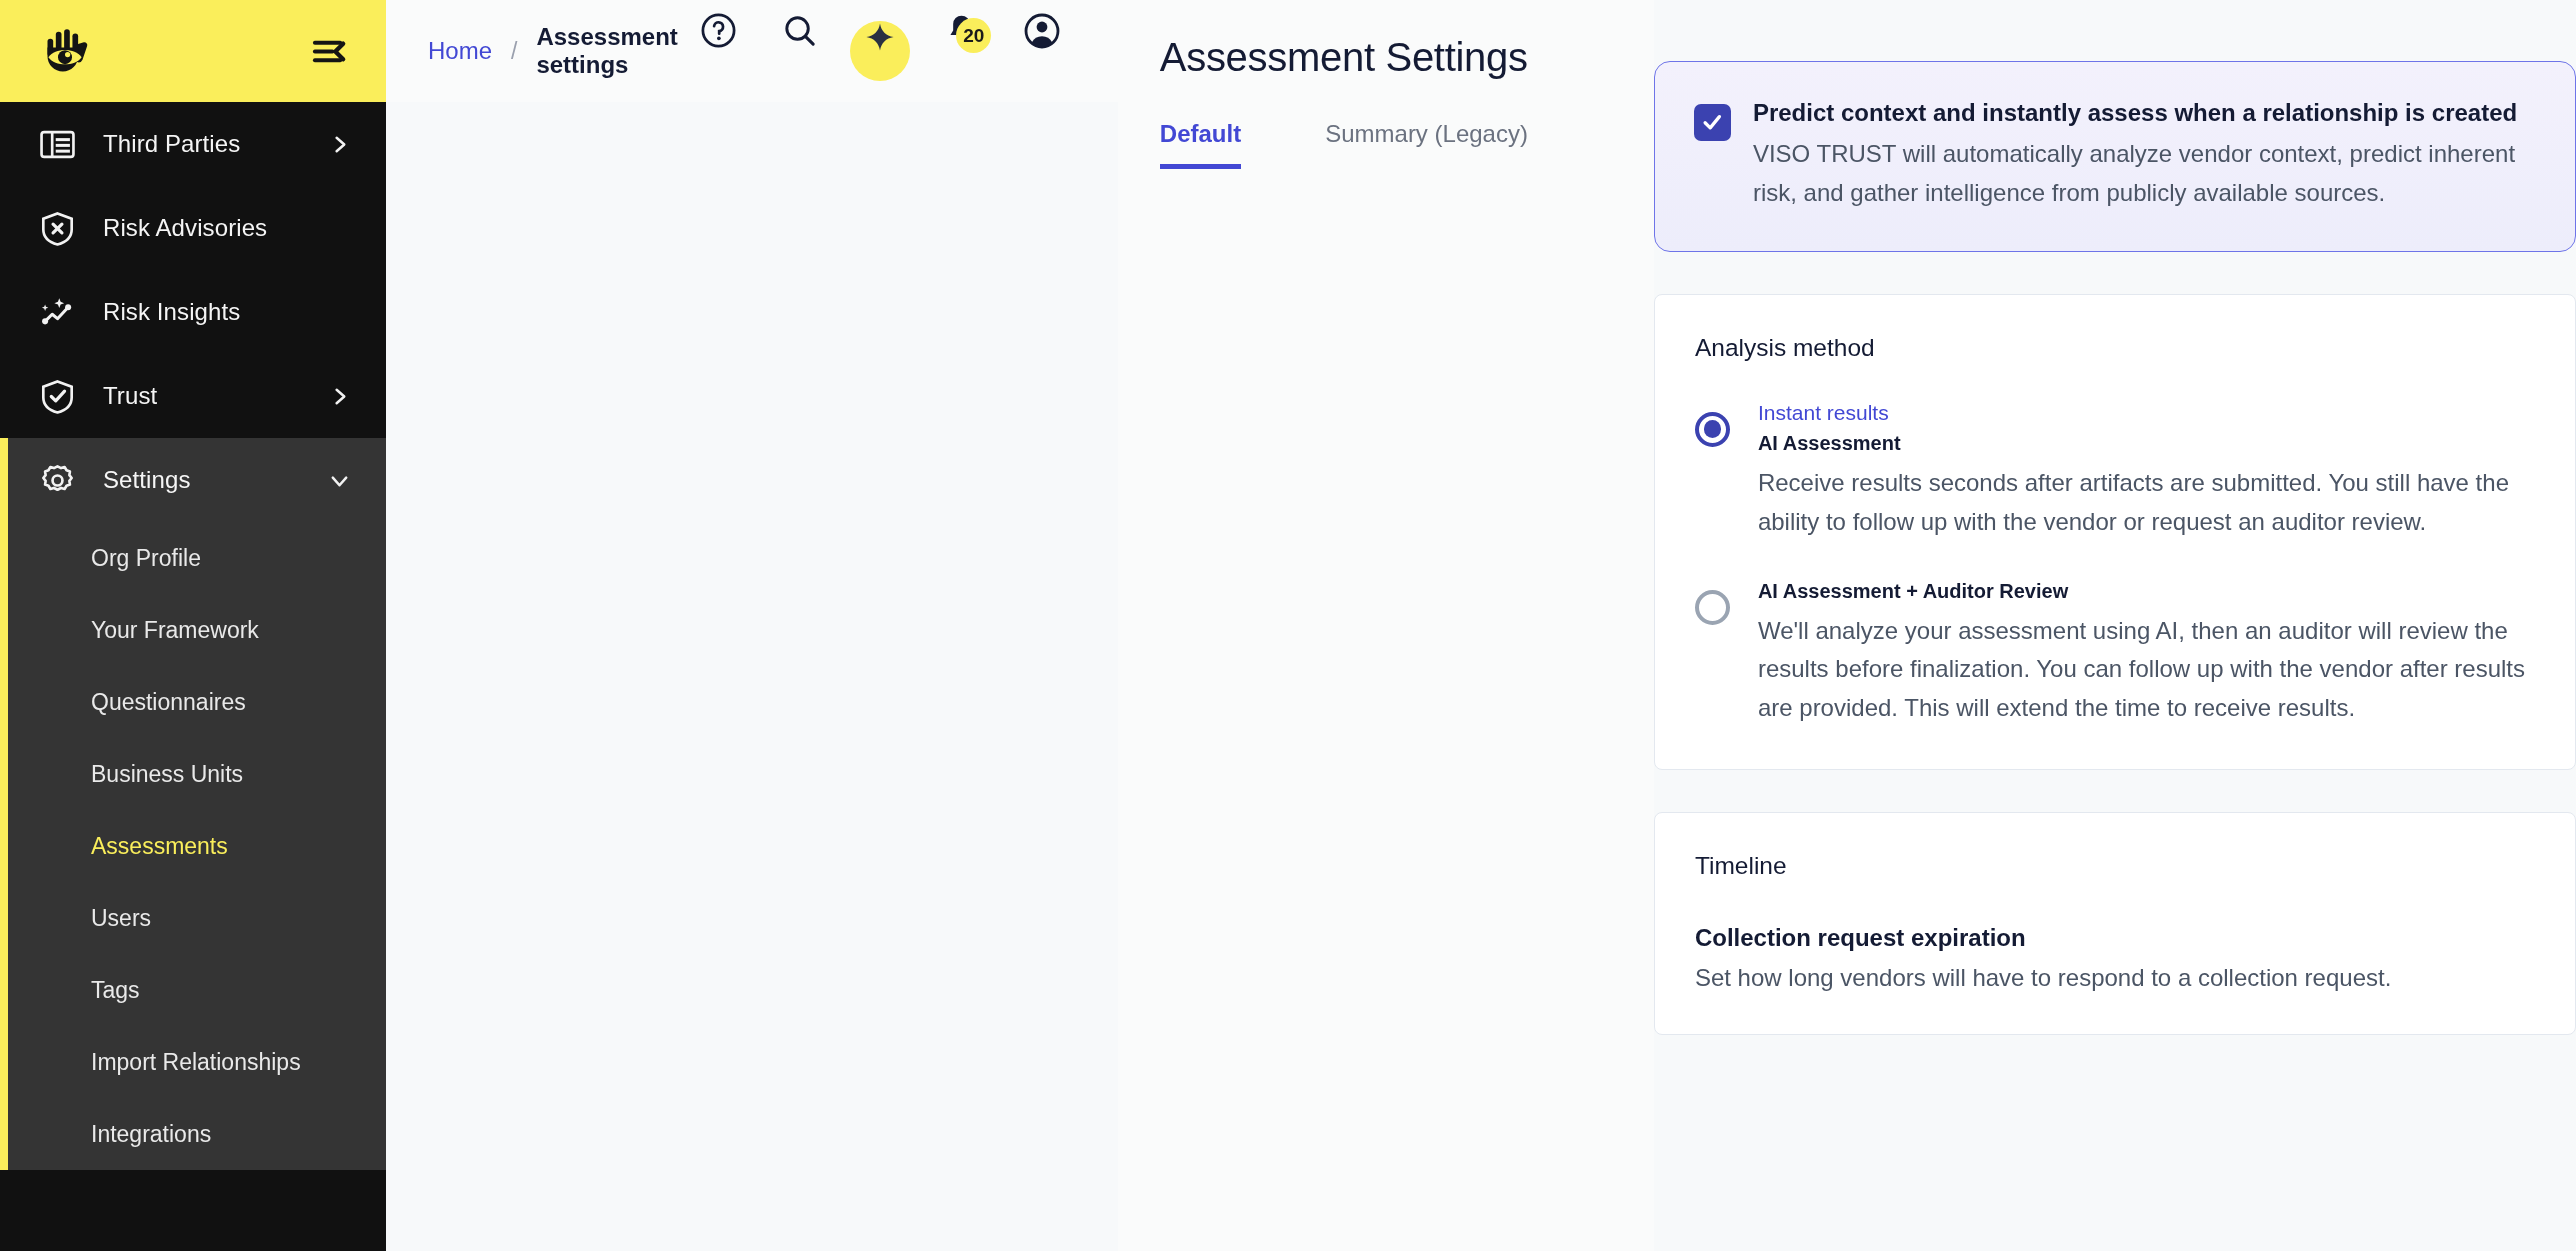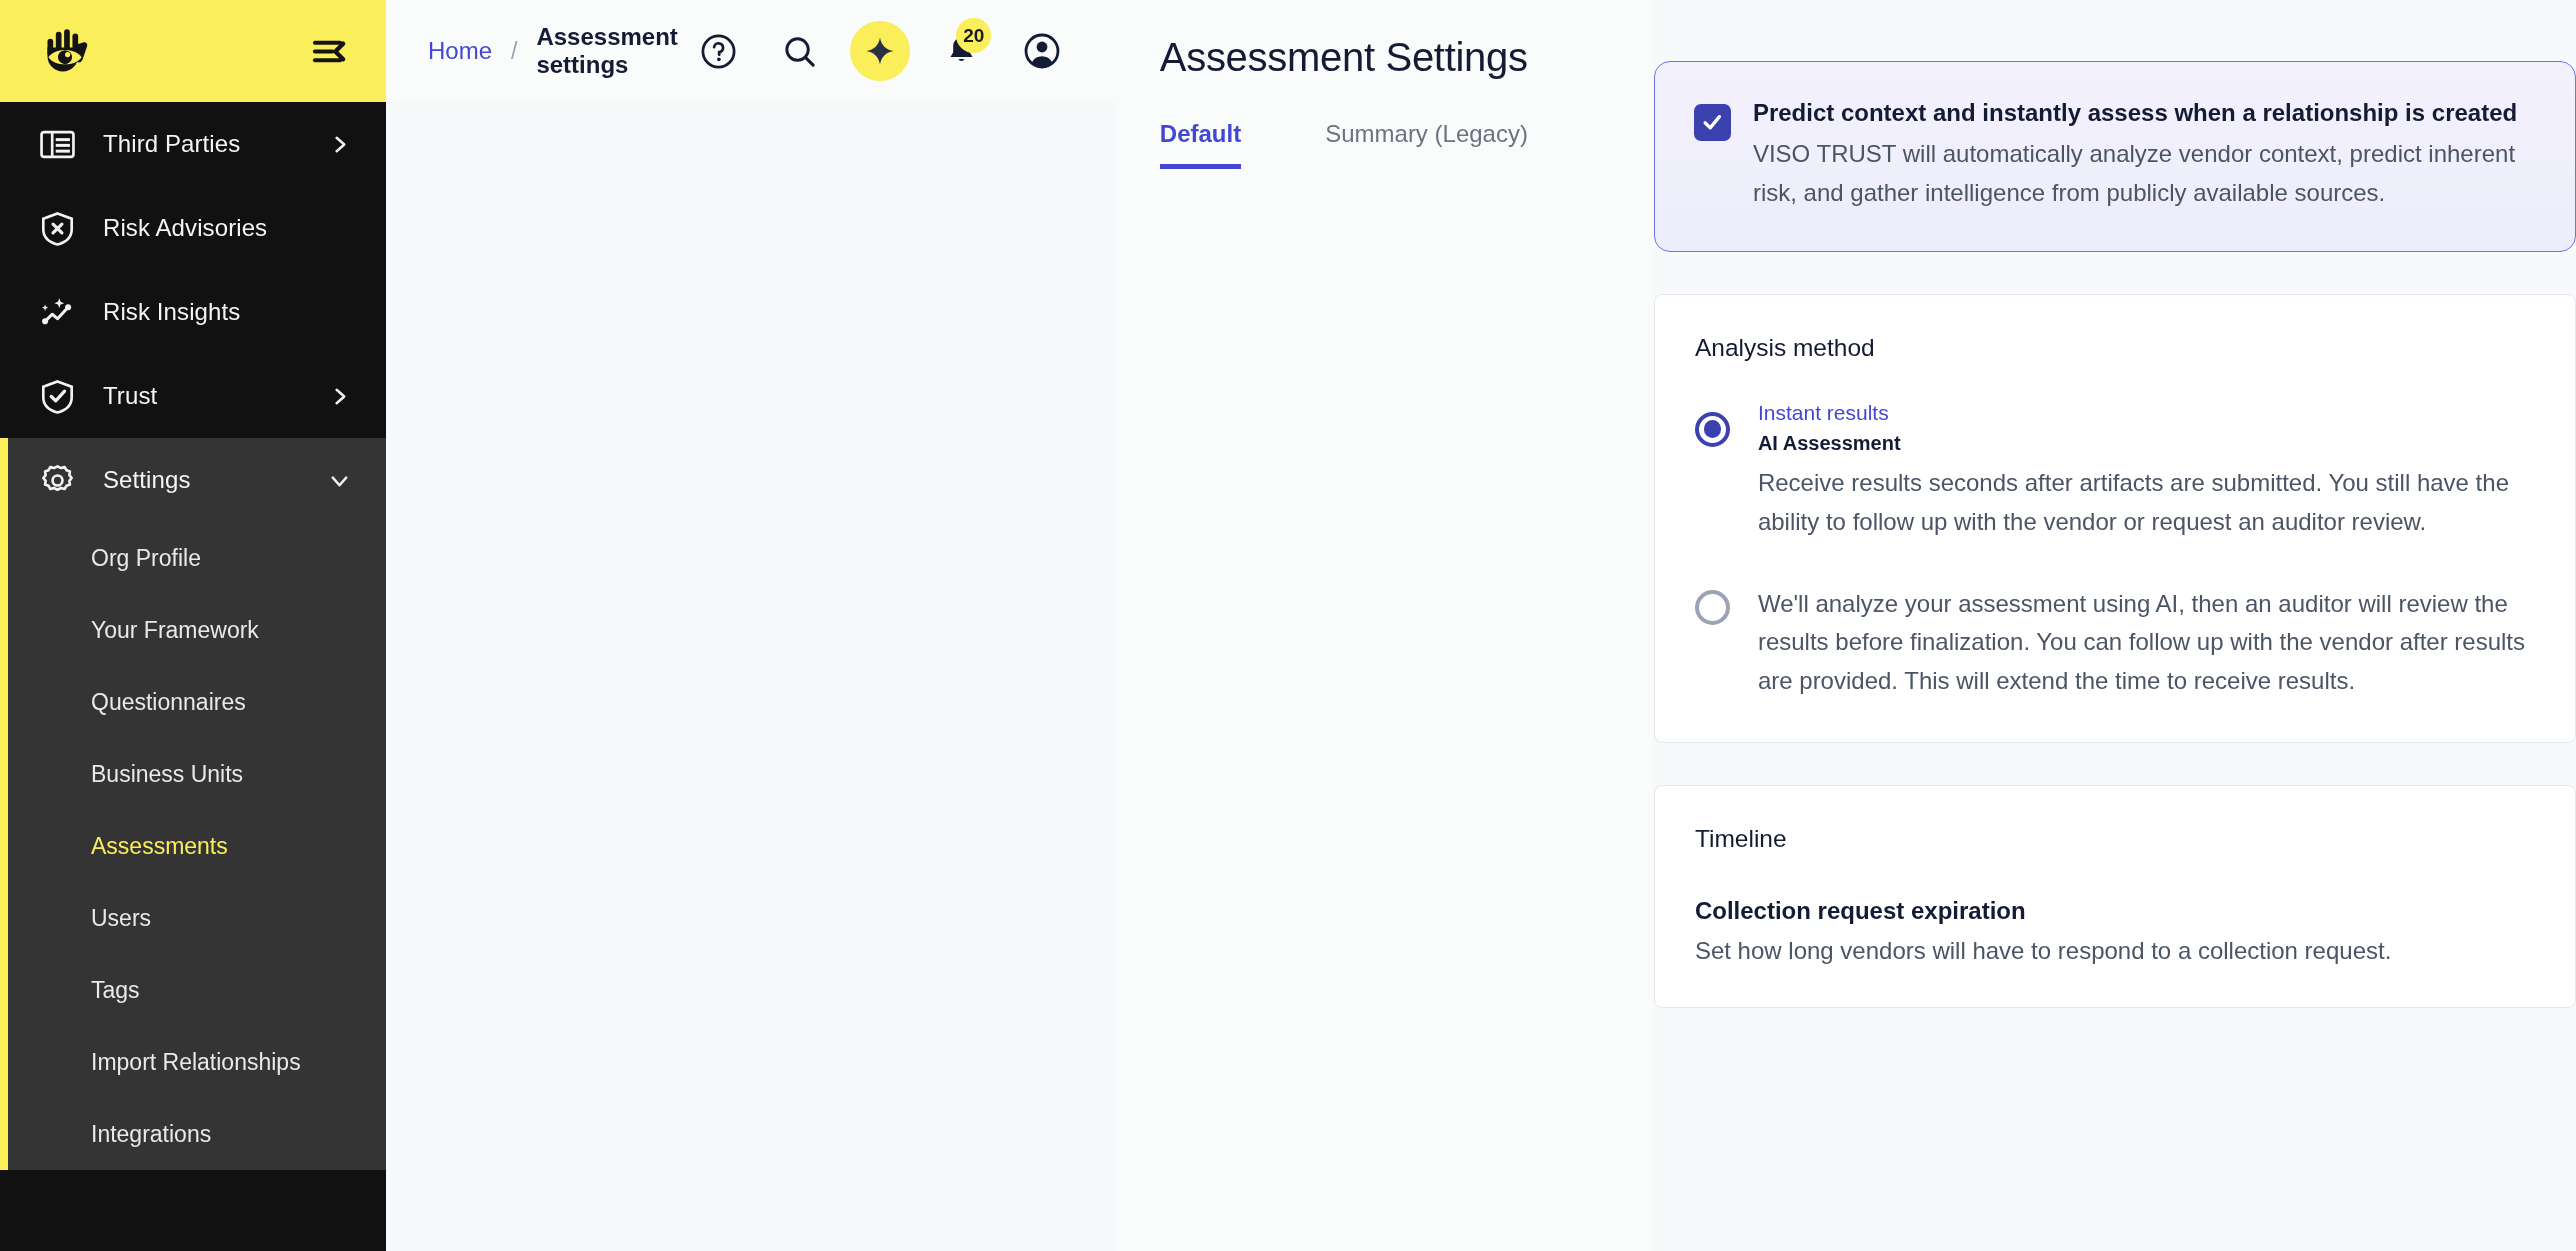--- a/index.html
+++ b/index.html
@@ -60,21 +60,21 @@
     display: flex; align-items: center; justify-content: space-between;
     padding: 0 35px 0 42px;
   }
   .breadcrumb { display: flex; align-items: center; font-size: 24px; }
   .crumb-link { color: #4248D4; cursor: pointer; }
   .crumb-sep { color: #9aa0ae; margin: 0 19px; font-size: 23px; }
   .crumb-current { color: #141B34; font-weight: bold; }
 
   .top-actions { display: flex; align-items: center; gap: 0; }
   .icon-btn {
-    width: 81px; height: 81px; display: flex; align-items: center; justify-content: center;
+    width: 81px; height: 81px; display: flex; align-items: flex-start; justify-content: center;
     cursor: pointer; position: relative; border-radius: 50%;
   }
   .ai-btn { background: #FAEE5B; width: 60px; height: 60px; margin: 0 10.5px; }
   .bell-badge {
     position: absolute; top: 7px; right: 10.5px;
     background: #FAEE5B; color: #1a1a1a;
     min-width: 35px; height: 35px; border-radius: 17.5px;
     font-size: 19px; font-weight: bold;
     display: flex; align-items: center; justify-content: center;
     padding: 0 5.3px; line-height: 1;
@@ -355,20 +355,21 @@
               <div>
                 <div class="radio-eyebrow">Instant results</div>
                 <div class="radio-label">AI Assessment</div>
                 <div class="radio-desc">Receive results seconds after artifacts are submitted. You still have the ability to follow up with the vendor or request an auditor review.</div>
               </div>
             </div>
 
             <div class="radio-row">
               <span class="radio"></span>
               <div>
+                <div class="radio-label" style="margin-top:0">AI Assessment + Auditor Review</div>
                 <div class="radio-desc">We'll analyze your assessment using AI, then an auditor will review the results before finalization. You can follow up with the vendor after results are provided. This will extend the time to receive results.</div>
               </div>
             </div>
           </section>
 
           <section class="card">
             <div class="card-title">Timeline</div>
             <div class="field-label">Collection request expiration</div>
             <div class="field-help">Set how long vendors will have to respond to a collection request.</div>
 

